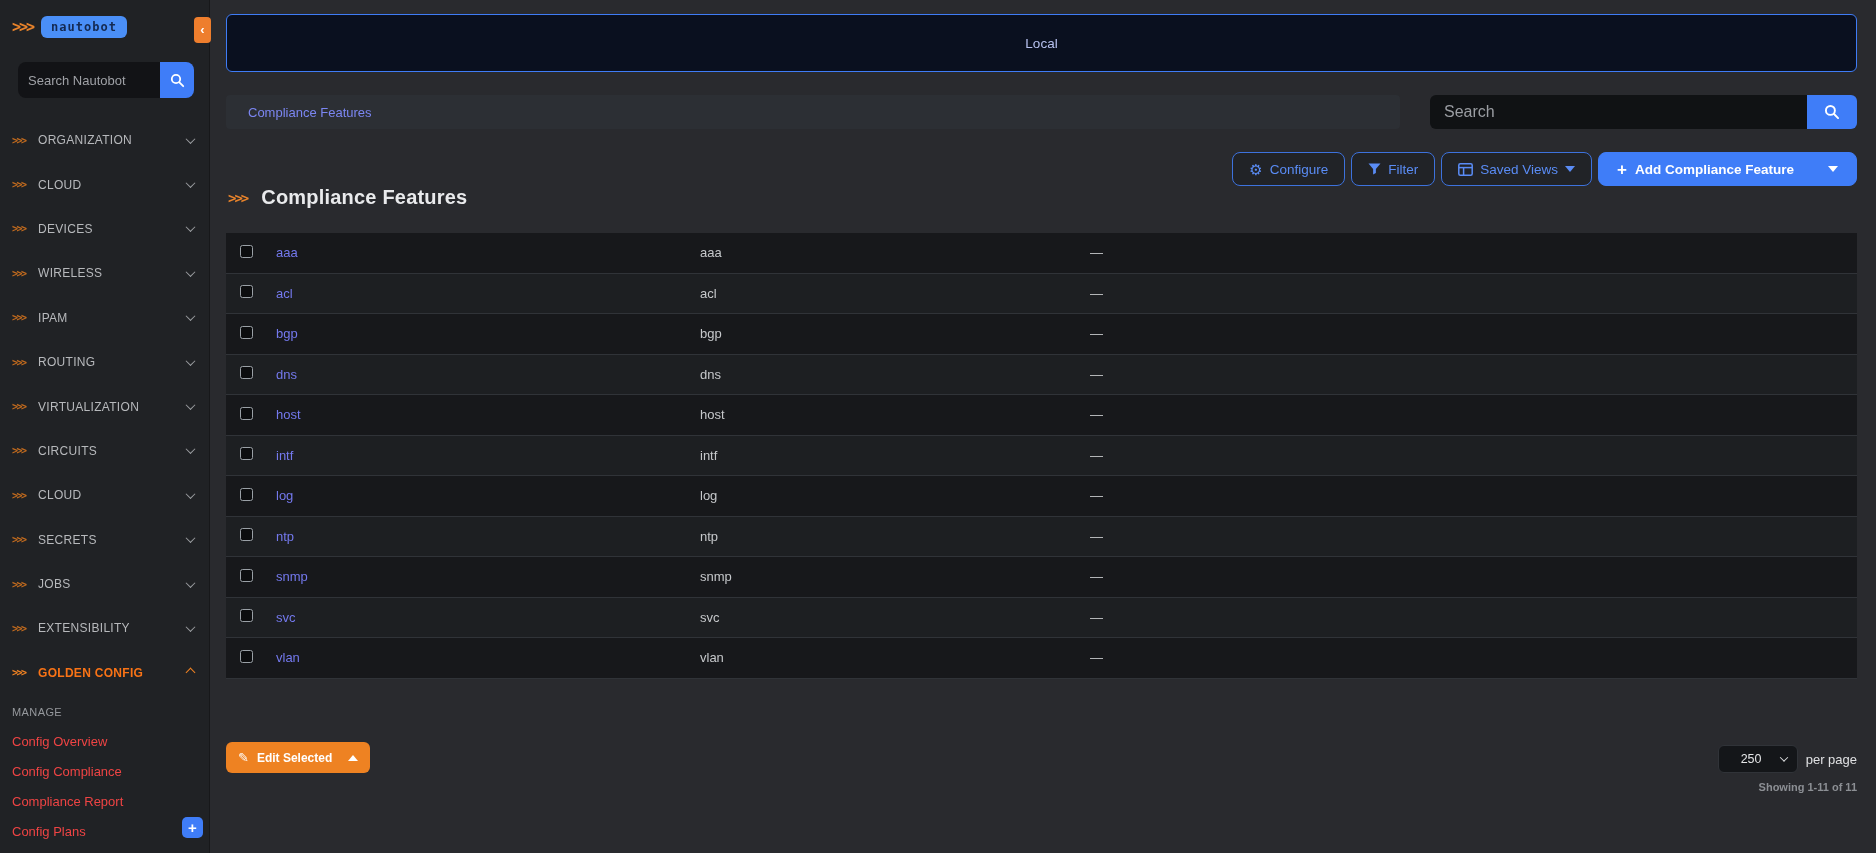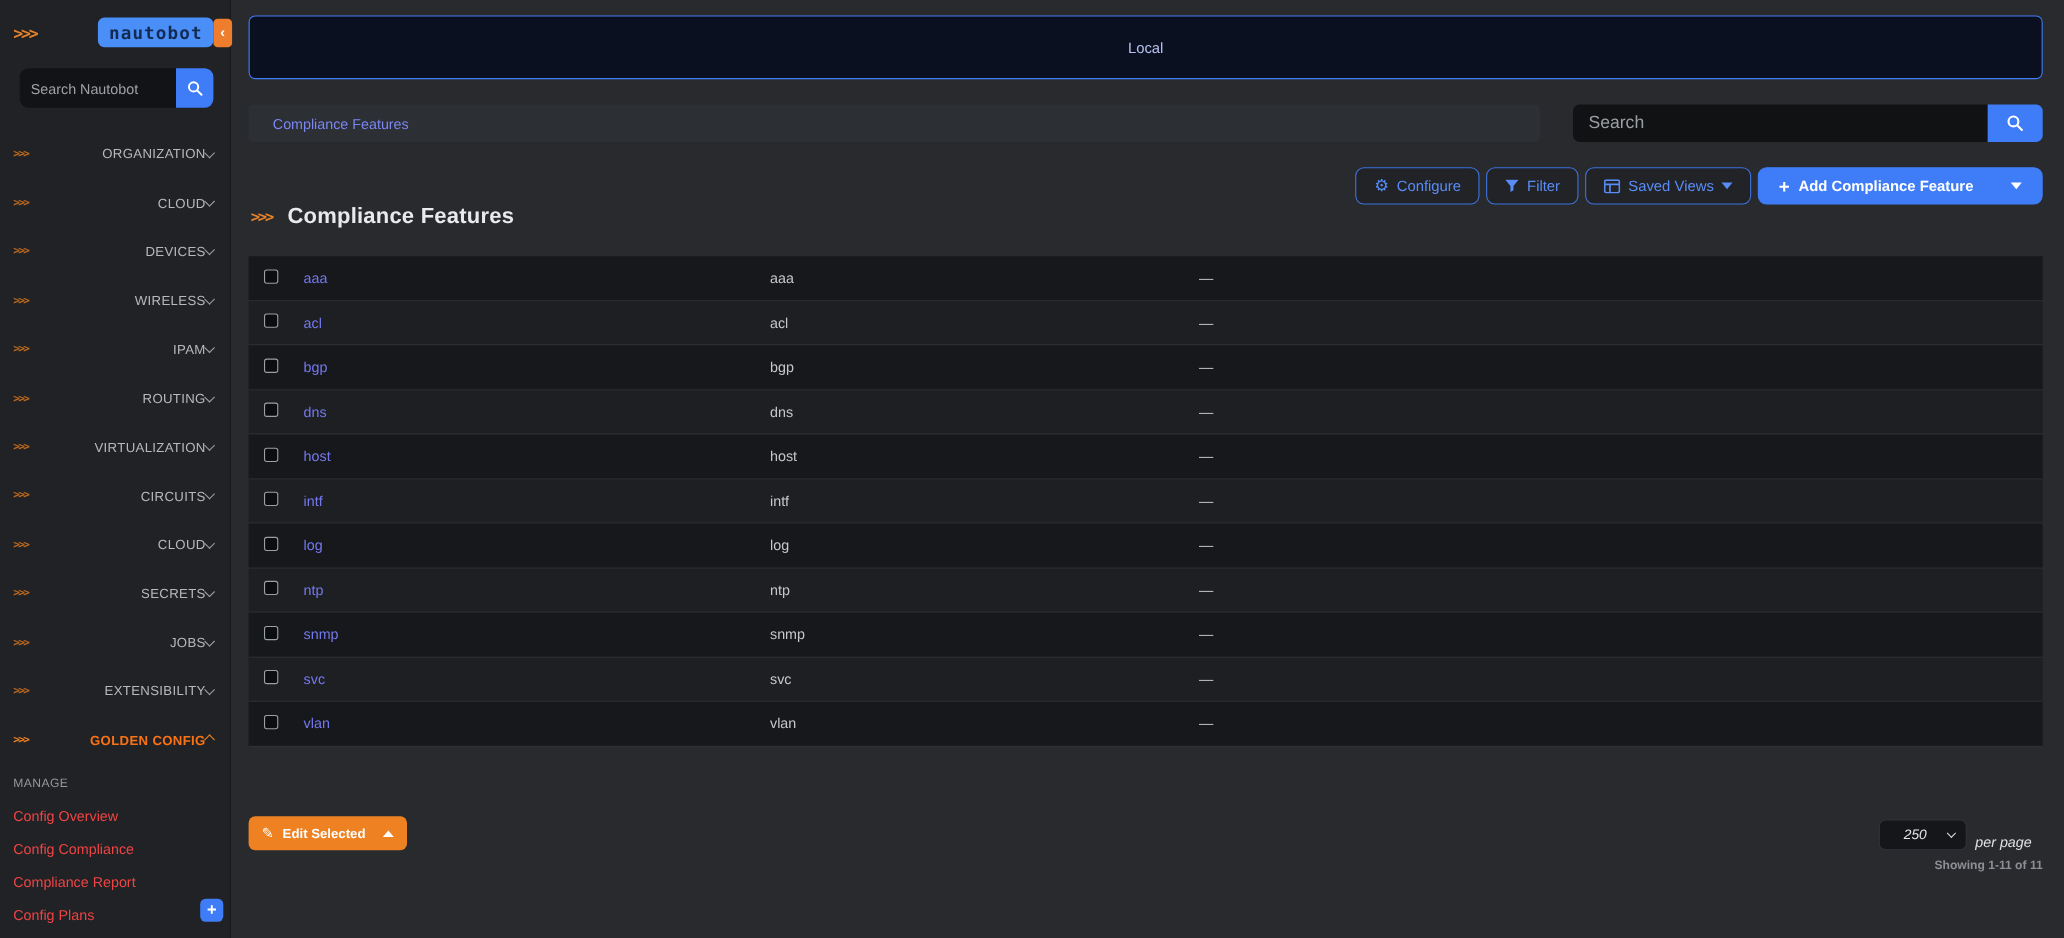--- a/index.html
+++ b/index.html
@@ -15,22 +15,22 @@
     position:absolute; left:0; top:0; width:210px; height:853px;
     background:#202225; border-right:1px solid #17181a;
   }
   .logo-row { display:flex; align-items:center; gap:8px; padding:16px 0 0 12px; }
   .logo-marker {
     font-family:"DejaVu Sans Mono",monospace; font-weight:bold;
     color:#e8832b; font-size:15px; letter-spacing:-2px;
   }
   .logo-badge {
     font-family:"DejaVu Sans Mono",monospace; font-weight:bold;
-    background:#4a8ff7; color:#142a52; font-size:16px; letter-spacing:1px;
-    padding:4px 10px; border-radius:6px;margin-left:48px;
+    background:#4a8ff7; color:#142a52; font-size:12px; letter-spacing:1px;
+    padding:4px 10px; border-radius:6px;
   }
   .sb-search { display:flex; position:absolute; left:18px; top:62px; width:176px; height:36px; }
   .sb-search input {
     flex:1; min-width:0; background:#121316; border:none; outline:none;
     border-radius:8px 0 0 8px; color:#cfd0d3; font-size:13px; padding:0 10px;
     font-family:inherit;
   }
   .sb-search input::placeholder { color:#9fa1a6; }
   .sb-search .sb-search-btn {
     width:34px; border:none; background:#3f7df8; border-radius:0 8px 8px 0;
@@ -38,21 +38,21 @@
   }
   .nav { position:absolute; left:0; top:118px; width:210px; }
   .nav-item {
     display:flex; align-items:center; height:44.4px; padding:0 16px 0 12px;
     cursor:pointer;
   }
   .nav-marker {
     font-family:"DejaVu Sans Mono",monospace; font-weight:bold;
     color:#c06a1e; font-size:10px; letter-spacing:-1.5px; width:26px;
   }
-  .nav-label { flex:1; font-size:12px; letter-spacing:.3px; color:#b7b9bc;text-align:right; }
+  .nav-label { flex:1; font-size:12px; letter-spacing:.3px; color:#b7b9bc; }
   .chev { width:7px; height:7px; border-right:1.6px solid #9a9da1; border-bottom:1.6px solid #9a9da1; }
   .chev.down { transform:rotate(45deg) translate(-1px,-1px); }
   .chev.up { transform:rotate(-135deg); border-color:#ef8223; }
   .nav-item.active .nav-label { color:#f97316; font-weight:bold; }
   .nav-item.active .nav-marker { color:#ef8223; }
   .manage-block { position:absolute; left:0; top:698px; width:210px; }
   .manage-label { padding:8px 12px; font-size:11px; letter-spacing:.4px; color:#95989c; }
   .sub-item { padding:0 12px; height:30px; display:flex; align-items:center; font-size:13px; color:#ef4444; cursor:pointer; }
   .fab-plus {
     position:absolute; left:182px; top:817px; width:21px; height:21px;
@@ -132,21 +132,21 @@
 
   
   .btn-edit {
     position:absolute; left:16px; top:742px; height:31px; padding:0 12px;
     display:inline-flex; align-items:center; gap:8px;
     background:#ee8222; border:none; border-radius:6px;
     color:#fff; font-size:12px; font-weight:bold; cursor:pointer; font-family:inherit;
   }
   .btn-edit .pencil-glyph { font-size:13px; }
   .btn-edit .caret-up { margin-left:8px; border-bottom-color:#fff; }
-  .perpage-row { position:absolute; top:745px; right:29px; display:flex; align-items:flex-end; gap:8px;font-style:italic; }
+  .perpage-row { position:absolute; top:745px; right:19px; display:flex; align-items:center; gap:8px; }
   .perpage-select {
     width:80px; height:28px; background:#141619; border:1px solid #303338; border-radius:6px;
     display:flex; align-items:center; justify-content:space-between; padding:0 10px 0 22px;
     color:#e4e5e7; font-size:12.5px; cursor:pointer;
   }
   .perpage-select .chev { width:6px; height:6px; border-color:#d9dadc; }
   .perpage-label { color:#e0e1e3; font-size:13px; }
   .showing-text { position:absolute; top:781px; right:19px; color:#8c8f94; font-size:11px;font-weight:bold; }
 </style>
 </head>

